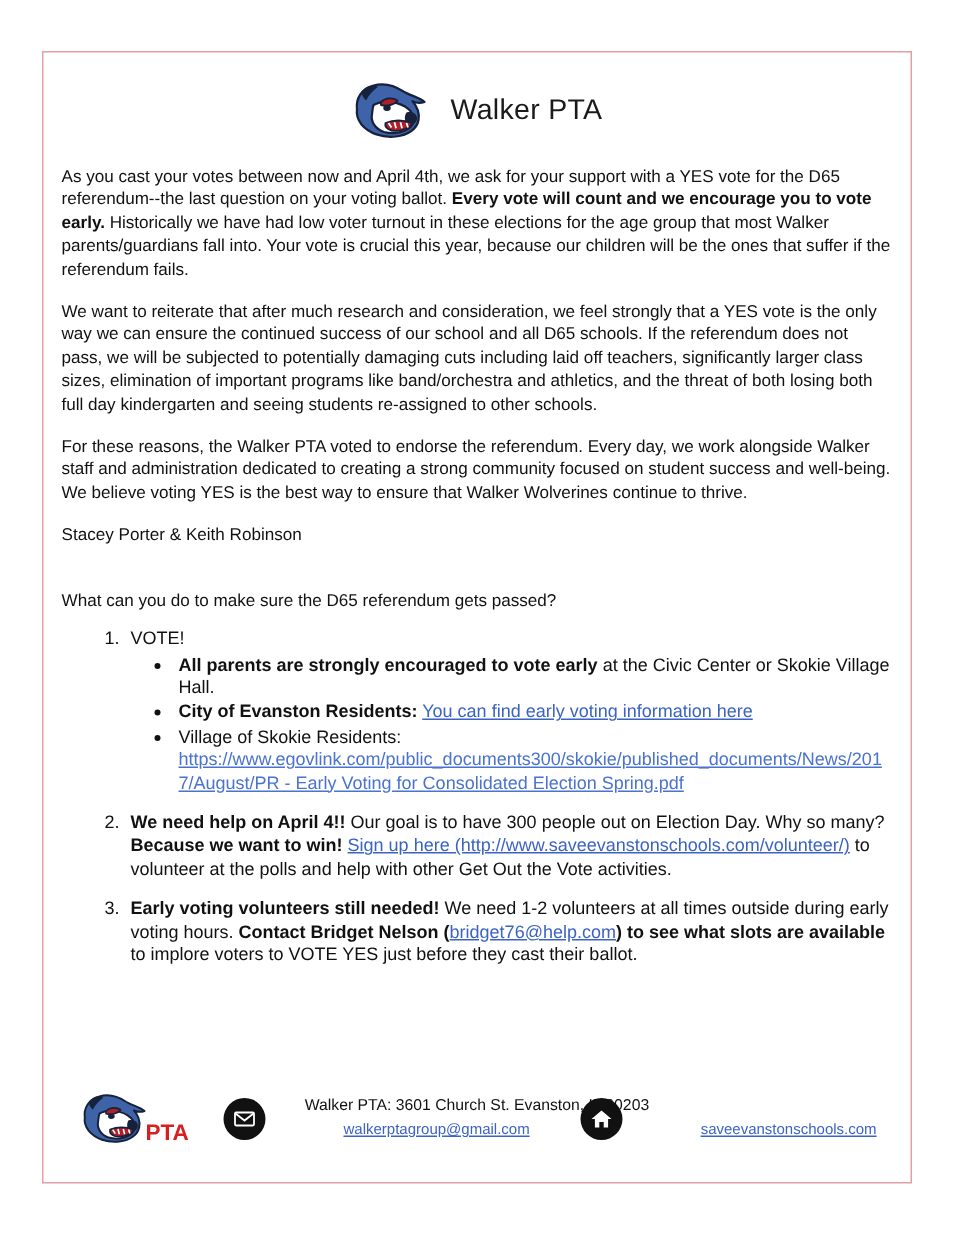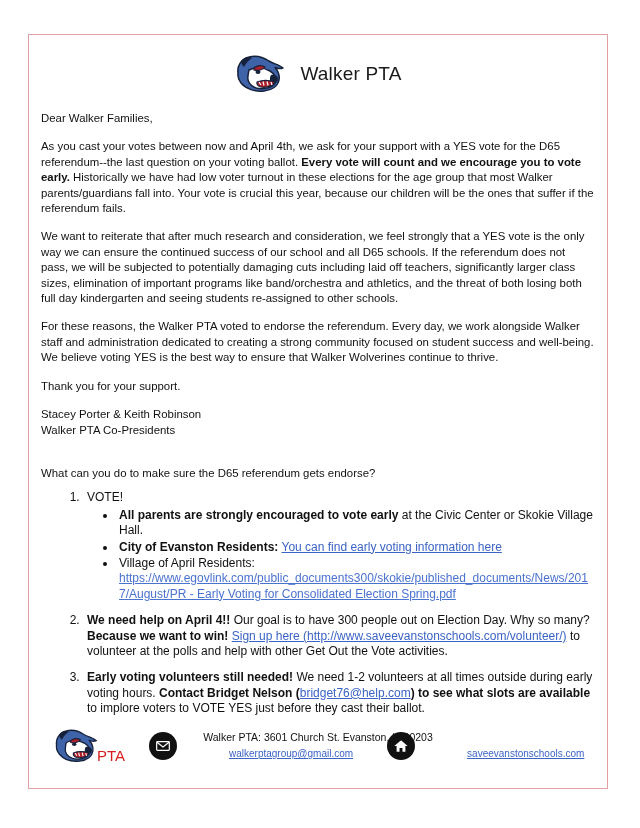--- a/index.html
+++ b/index.html
@@ -112,21 +112,21 @@
   }
   .f-logo {
     display: flex;
     align-items: flex-end;
     width: 96px;
     flex: none;
   }
   .f-logo .logo-wrap { width: 46px; height: 38px; }
   .pta-text {
     color: #d6201f;
-    font-weight: normal;
+    font-weight: bold;
     font-size: 15px;
     margin-left: -2px;
     margin-bottom: 1px;
   }
   .contact {
     display: flex;
     align-items: flex-end;
     margin-right: 34px;
     gap: 47px;
   }
@@ -177,44 +177,41 @@
             <path d="M50 58 L54 64 M58 57 L60 65 M66 57 L68 65 M74 58 L76 64" stroke="#ffffff" stroke-width="2.4"></path>
             <path d="M14 16 C20 8 30 6 36 10 C30 14 24 20 20 28 C16 24 14 20 14 16 Z" fill="#16223c"></path>
           </g>
         </svg>
       </span>
       <span class="brand-title">Walker PTA</span>
     </div>
 
     <div class="body-text">
 
-      <p class="para">Dear Walker Families,</p>
 
       <p class="para"><span>As you cast your votes between now and April 4th, we ask for your support with a YES vote for the D65 referendum--the last question on your voting ballot. </span><b>Every vote will count and we encourage you to vote early.</b><span> Historically we have had low voter turnout in these elections for the age group that most Walker parents/guardians fall into. Your vote is crucial this year, because our children will be the ones that suffer if the referendum fails.</span></p>
 
       <p class="para">We want to reiterate that after much research and consideration, we feel strongly that a YES vote is the only way we can ensure the continued success of our school and all D65 schools. If the referendum does not pass, we will be subjected to potentially damaging cuts including laid off teachers, significantly larger class sizes, elimination of important programs like band/orchestra and athletics, and the threat of both losing both full day kindergarten and seeing students re-assigned to other schools.</p>
 
       <p class="para">For these reasons, the Walker PTA voted to endorse the referendum. Every day, we work alongside Walker staff and administration dedicated to creating a strong community focused on student success and well-being. We believe voting YES is the best way to ensure that Walker Wolverines continue to thrive.</p>
 
-      <p class="para">Thank you for your support.</p>
 
       <p class="tight">Stacey Porter &amp; Keith Robinson</p>
-      <p class="tight">Walker PTA Co-Presidents</p>
 
       <div class="gap-lg"></div>
 
-      <p class="tight">What can you do to make sure the D65 referendum gets endorse?</p>
+      <p class="tight">What can you do to make sure the D65 referendum gets passed?</p>
 
       <ol class="main-list">
         <li>
           <span class="item-text">VOTE!</span>
           <ul class="sub-list">
             <li><b>All parents are strongly encouraged to vote early</b><span> at the Civic Center or Skokie Village Hall.</span></li>
             <li><b>City of Evanston Residents:</b> <a class="link" href="#">You can find early voting information here</a></li>
-            <li><span>Village of April Residents:</span><br><a class="link url" href="#">https://www.egovlink.com/public_documents300/skokie/published_documents/News/2017/August/PR - Early Voting for Consolidated Election Spring.pdf</a></li>
+            <li><span>Village of Skokie Residents:</span><br><a class="link url" href="#">https://www.egovlink.com/public_documents300/skokie/published_documents/News/2017/August/PR - Early Voting for Consolidated Election Spring.pdf</a></li>
           </ul>
         </li>
 
         <li><b>We need help on April 4!!</b><span> Our goal is to have 300 people out on Election Day.  Why so many? </span><b>Because we want to win!</b> <a class="link" href="#">Sign up here (http://www.saveevanstonschools.com/volunteer/)</a><span> to volunteer at the polls and help with other Get Out the Vote activities.</span></li>
 
         <li><b>Early voting volunteers still needed!</b><span>  We need 1-2 volunteers at all times outside during early voting hours. </span><b>Contact Bridget Nelson (</b><a class="link" href="#">bridget76@help.com</a><b>) to see what slots are available</b><span> to implore voters to VOTE YES just before they cast their ballot.</span></li>
       </ol>
     </div>
 
     <div class="footer-row">

